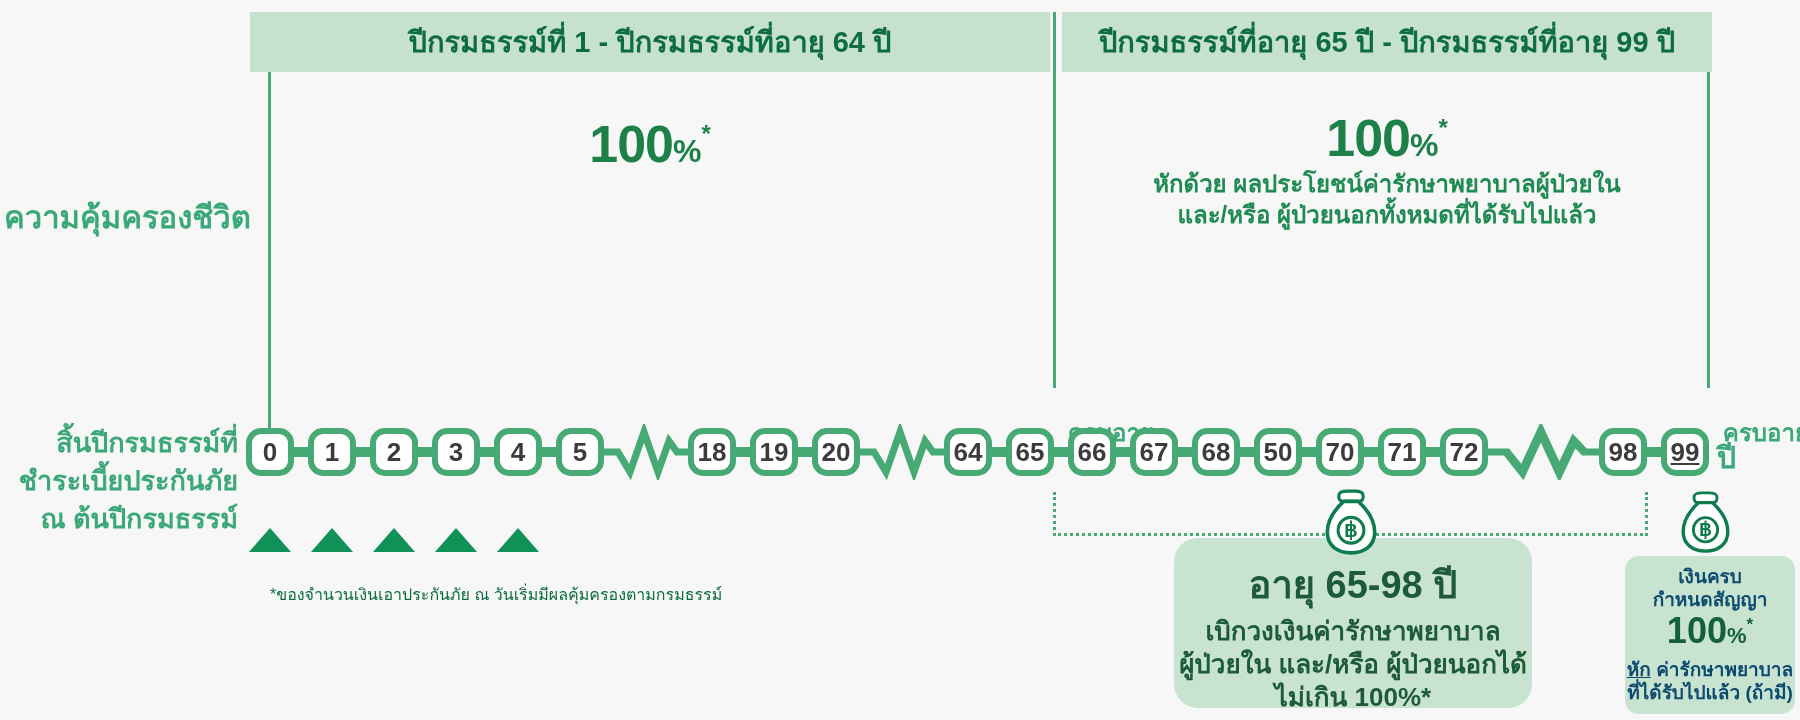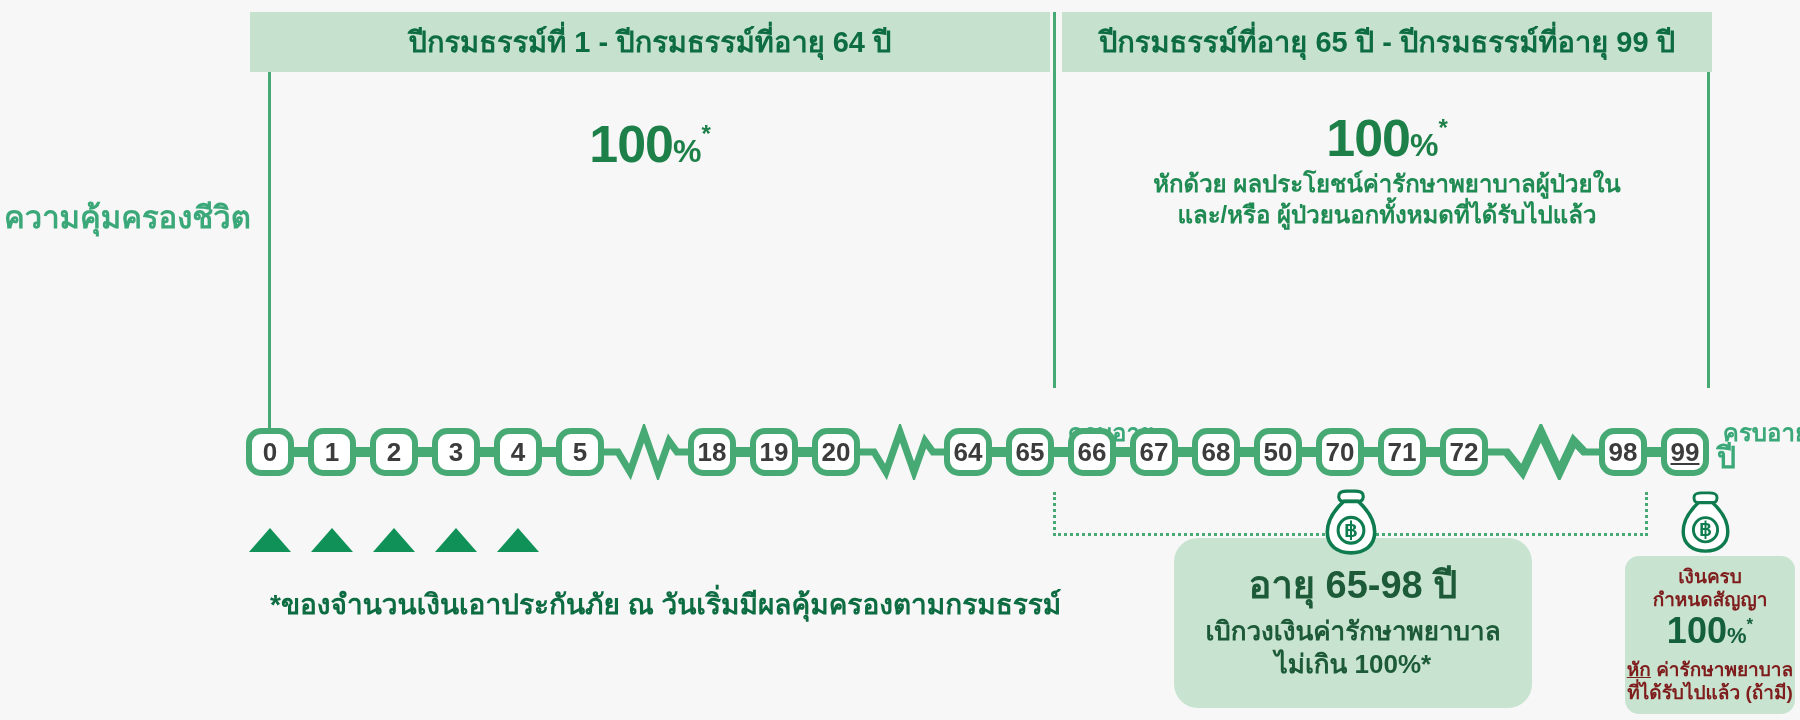--- a/index.html
+++ b/index.html
@@ -39,37 +39,37 @@
         display:flex;align-items:center;justify-content:center;z-index:2;}
   .conn{position:absolute;height:10px;background:#47aa74;z-index:1;}
   .zigzag{position:absolute;height:56px;z-index:1;}
   .unit{position:absolute;font-size:30px;font-weight:bold;color:#3aa878;}
   .tri{position:absolute;width:0;height:0;border-left:21px solid transparent;
        border-right:21px solid transparent;border-bottom:24px solid #0f9158;}
   
   #axis-label{position:absolute;left:0;top:424px;width:238px;text-align:right;
               font-size:27px;font-weight:bold;color:#3aa878;line-height:38px;}
   
-  #footnote{position:absolute;left:270px;top:582px;font-size:28px;font-weight:bold;color:#0d6c42;}
+  #footnote{position:absolute;left:270px;top:582px;font-size:16px;font-weight:normal;color:#0d6c42;}
   
   .dotv{position:absolute;width:0;height:44px;border-left:3px dotted #47aa74;z-index:1;}
   #dot-v1{left:1053px;top:492px;}
   #dot-v2{left:1645px;top:492px;}
   #dot-h{position:absolute;left:1053px;top:533px;width:595px;height:0;border-top:3px dotted #47aa74;z-index:1;}
   
   .bag{position:absolute;z-index:4;}
   #bag1{left:1322px;top:488px;}
   #bag2{left:1678px;top:490px;}
   
   .callout{position:absolute;background:#c8e4d1;text-align:center;z-index:2;}
   #callout1{left:1174px;top:538px;width:358px;height:170px;border-radius:24px;}
   .c1-title{margin-top:16px;font-size:38px;font-weight:bold;color:#1d5a38;}
   .c1-line{font-size:26px;font-weight:bold;color:#1d5a38;line-height:33px;}
   #callout2{left:1625px;top:556px;width:170px;height:158px;border-radius:14px;}
-  .c2-line{font-size:19px;font-weight:600;color:#7f1d1d;line-height:23px;}
+  .c2-line{font-size:19px;font-weight:600;color:#0c4a6e;line-height:23px;}
   .c2-line:first-child{margin-top:9px;}
   .c2-amount{color:#15603c;line-height:40px;}
   .c2-big{font-size:36px;font-weight:bold;}
   .c2-mid{font-size:22px;font-weight:bold;}
   .c2-sup{font-size:17px;font-weight:bold;position:relative;top:-13px;}
   .u{text-decoration:underline;}
 </style>
 </head>
 <body>
 
@@ -92,20 +92,25 @@
     <div>
       <span class="pct-big">100</span><span class="pct-mid">%</span><span class="pct-sup">*</span>
     </div>
     <div class="pct-note">หักด้วย ผลประโยชน์ค่ารักษาพยาบาลผู้ป่วยใน</div>
     <div class="pct-note">และ/หรือ ผู้ป่วยนอกทั้งหมดที่ได้รับไปแล้ว</div>
   </div>
 
   <div class="maturity" id="maturity1">ครบอายุ</div>
   <div class="maturity" id="maturity2">ครบอายุ</div>
 
+  <div id="axis-label">
+    <div>สิ้นปีกรมธรรม์ที่</div>
+    <div>ชำระเบี้ยประกันภัย</div>
+    <div>ณ ต้นปีกรมธรรม์</div>
+  </div>
 
   <div id="timeline-band">
       <div class="tbox" style="left: 246px; top: 428px;">0</div>
       <div class="conn" style="left: 291px; top: 447px; width: 20px;"></div>
       <div class="tbox" style="left: 308px; top: 428px;">1</div>
       <div class="conn" style="left: 353px; top: 447px; width: 20px;"></div>
       <div class="tbox" style="left: 370px; top: 428px;">2</div>
       <div class="conn" style="left: 415px; top: 447px; width: 20px;"></div>
       <div class="tbox" style="left: 432px; top: 428px;">3</div>
       <div class="conn" style="left: 477px; top: 447px; width: 20px;"></div>
@@ -172,20 +177,21 @@
     <path d="M20 13 C16.5 13 15.5 9 16.5 6 C17.5 3.5 20 3 24 3 L32 3 C36 3 38.5 3.5 39.5 6 C40.5 9 39.5 13 36 13 Z" fill="#ffffff" stroke="#0e7c4e" stroke-width="3"></path>
     <path d="M21 13 C11 22 5 33 5 43 C5 56 15 63 28 63 C41 63 51 56 51 43 C51 33 45 22 35 13 Z" fill="#ffffff" stroke="#0e7c4e" stroke-width="3.5" stroke-linejoin="round"></path>
     <circle cx="28" cy="41" r="12.5" fill="#ffffff" stroke="#0e7c4e" stroke-width="3"></circle>
     <text x="28" y="47.5" text-anchor="middle" font-size="18" font-weight="bold" fill="#0e7c4e" font-family="Liberation Sans, sans-serif">B</text>
     <line x1="28" y1="31.5" x2="28" y2="50.5" stroke="#0e7c4e" stroke-width="2"></line>
   </svg>
 
   <div class="callout" id="callout1">
     <div class="c1-title">อายุ 65-98 ปี</div>
     <div class="c1-line">เบิกวงเงินค่ารักษาพยาบาล</div>
+    <div class="c1-line">ผู้ป่วยใน และ/หรือ ผู้ป่วยนอกได้</div>
     <div class="c1-line">ไม่เกิน 100%*</div>
   </div>
 
   <div class="callout" id="callout2">
     <div class="c2-line">เงินครบ</div>
     <div class="c2-line">กำหนดสัญญา</div>
     <div class="c2-amount">
       <span class="c2-big">100</span><span class="c2-mid">%</span><span class="c2-sup">*</span>
     </div>
     <div class="c2-line"><span class="u">หัก</span> <span>ค่ารักษาพยาบาล</span></div>

